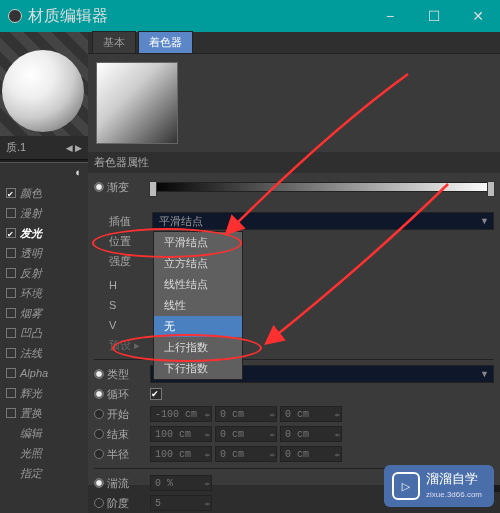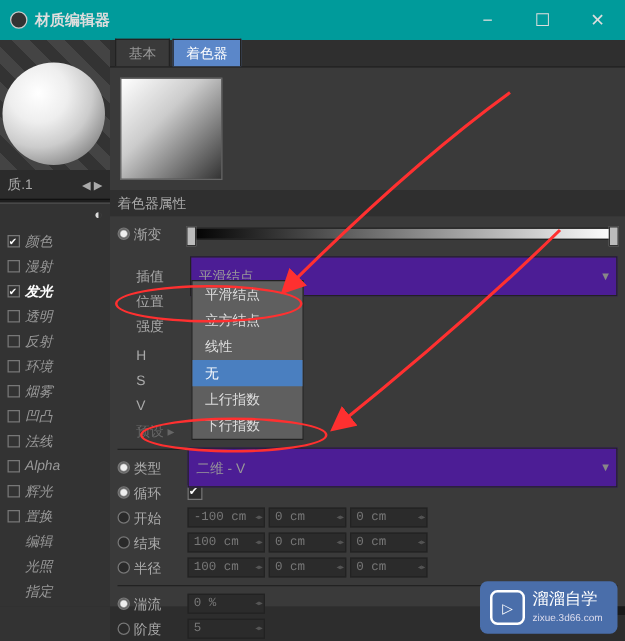--- a/index.html
+++ b/index.html
@@ -20,21 +20,21 @@
     align-items: center;
     padding-left: 8px;
   }
   .titlebar-icon {
     width: 14px; height: 14px;
     border-radius: 50%;
     border: 1px solid #ccc;
     background: #333;
     margin-right: 6px;
   }
-  .titlebar-title { flex: 1; color: #ddd; font-size: 12px; font-weight: bold; }
+  .titlebar-title { flex: 1; color: #ddd; font-size: 16px; }
   .winbtn {
     width: 44px; height: 32px; color: #ddd;
     display: flex; align-items: center; justify-content: center;
     font-size: 14px;
   }
   .body-area {
     display: flex;
     height: calc(100% - 60px);
     background: #3a3a3a;
   }
@@ -163,22 +163,22 @@
     position: relative;
   }
   .gradient-bar::before, .gradient-bar::after {
     content:""; position:absolute; top:-2px; width:6px; height:14px;
     background:#bbb; border:1px solid #333;
   }
   .gradient-bar::before{left:-2px;}
   .gradient-bar::after{right:-2px;}
   .dropdown {
     flex: 1;
-    height: 32px;
-    background: #4c1d95;
+    height: 18px;
+    background: #0f172a;
     border: 1px solid #222;
     color: #999;
     display: flex;
     align-items: center;
     padding: 0 6px;
     position: relative;
   }
   .dropdown .arw {
     position: absolute; right: 4px; font-size: 9px; color:#888;
   }
@@ -379,20 +379,21 @@
 
       <div class="prop-row" style="position:relative;z-index:15;">
         <div style="width:12px"></div>
         <span class="plabel">插值</span>
         <div class="dropdown">
           <span>平滑结点</span>
           <span class="arw">▼</span>
           <div class="dropdown-menu">
             <div class="mi">平滑结点</div>
             <div class="mi">立方结点</div>
+            <div class="mi">线性结点</div>
             <div class="mi">线性</div>
             <div class="mi hl">无</div>
             <div class="mi">上行指数</div>
             <div class="mi">下行指数</div>
           </div>
         </div>
       </div>
 
       <div class="prop-row">
         <div style="width:12px"></div>

